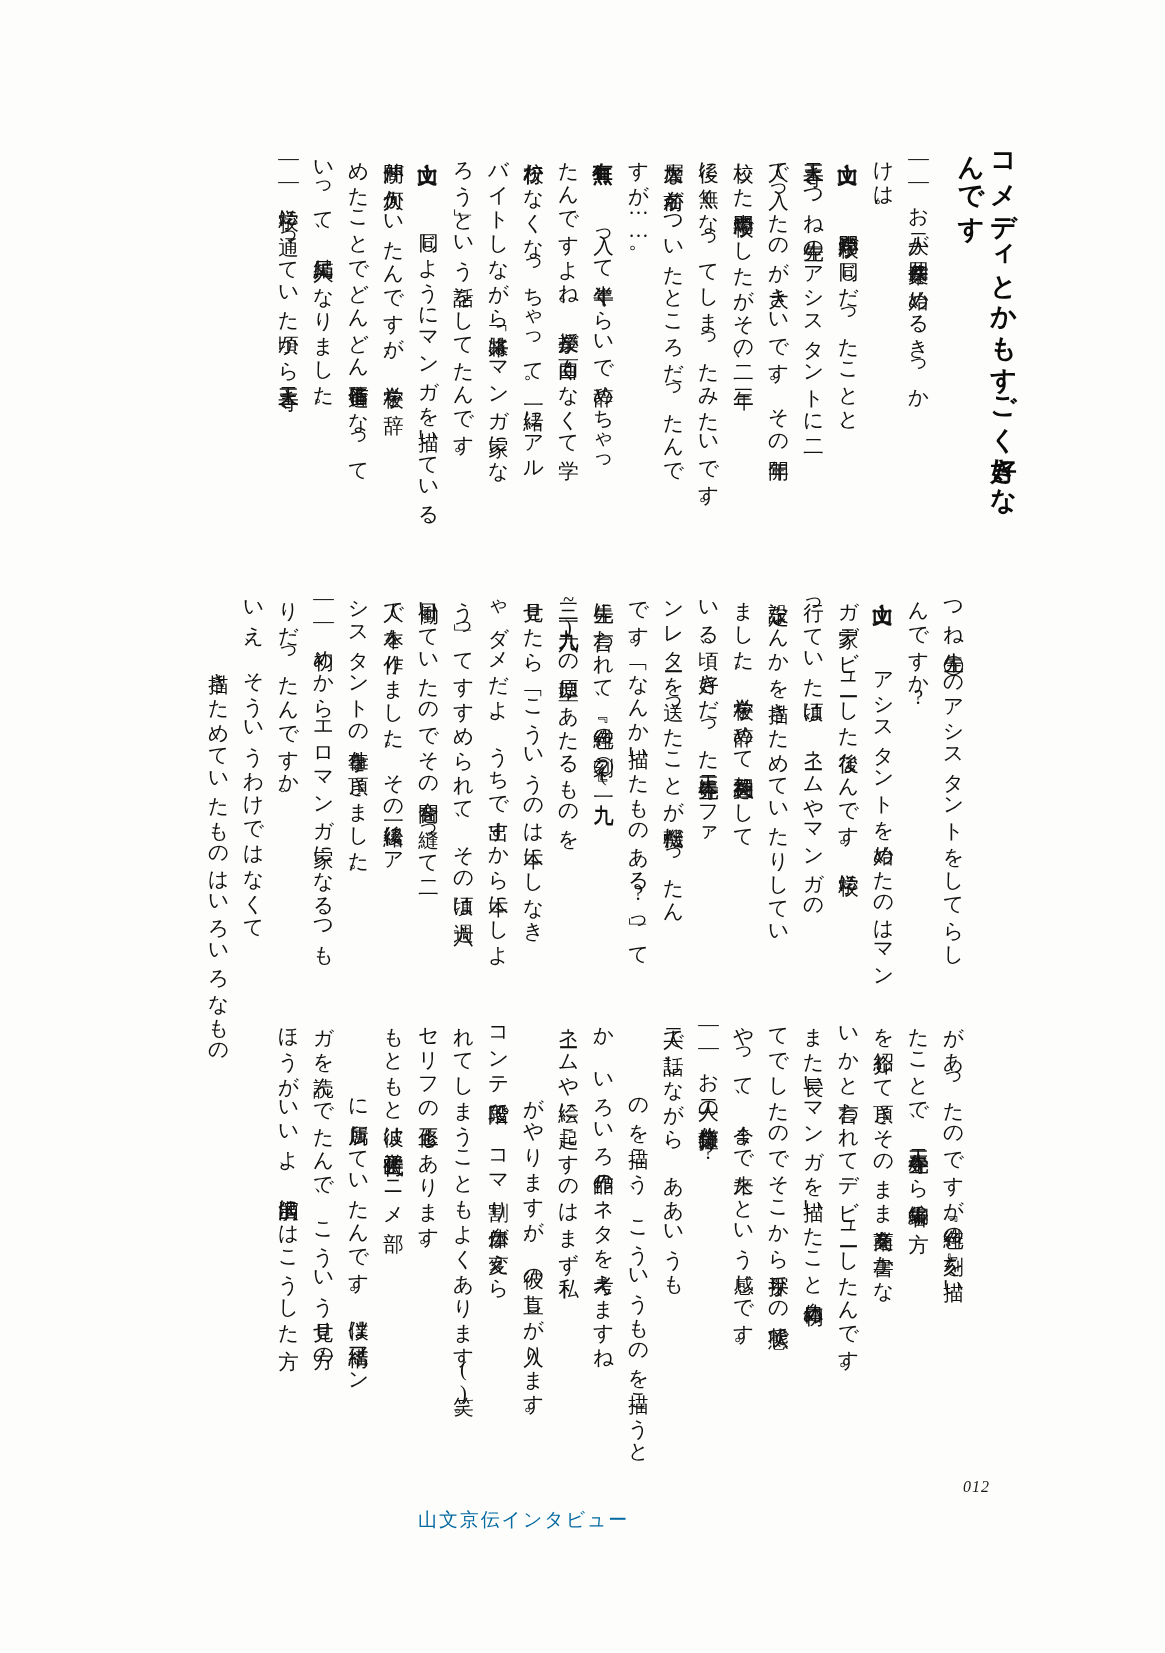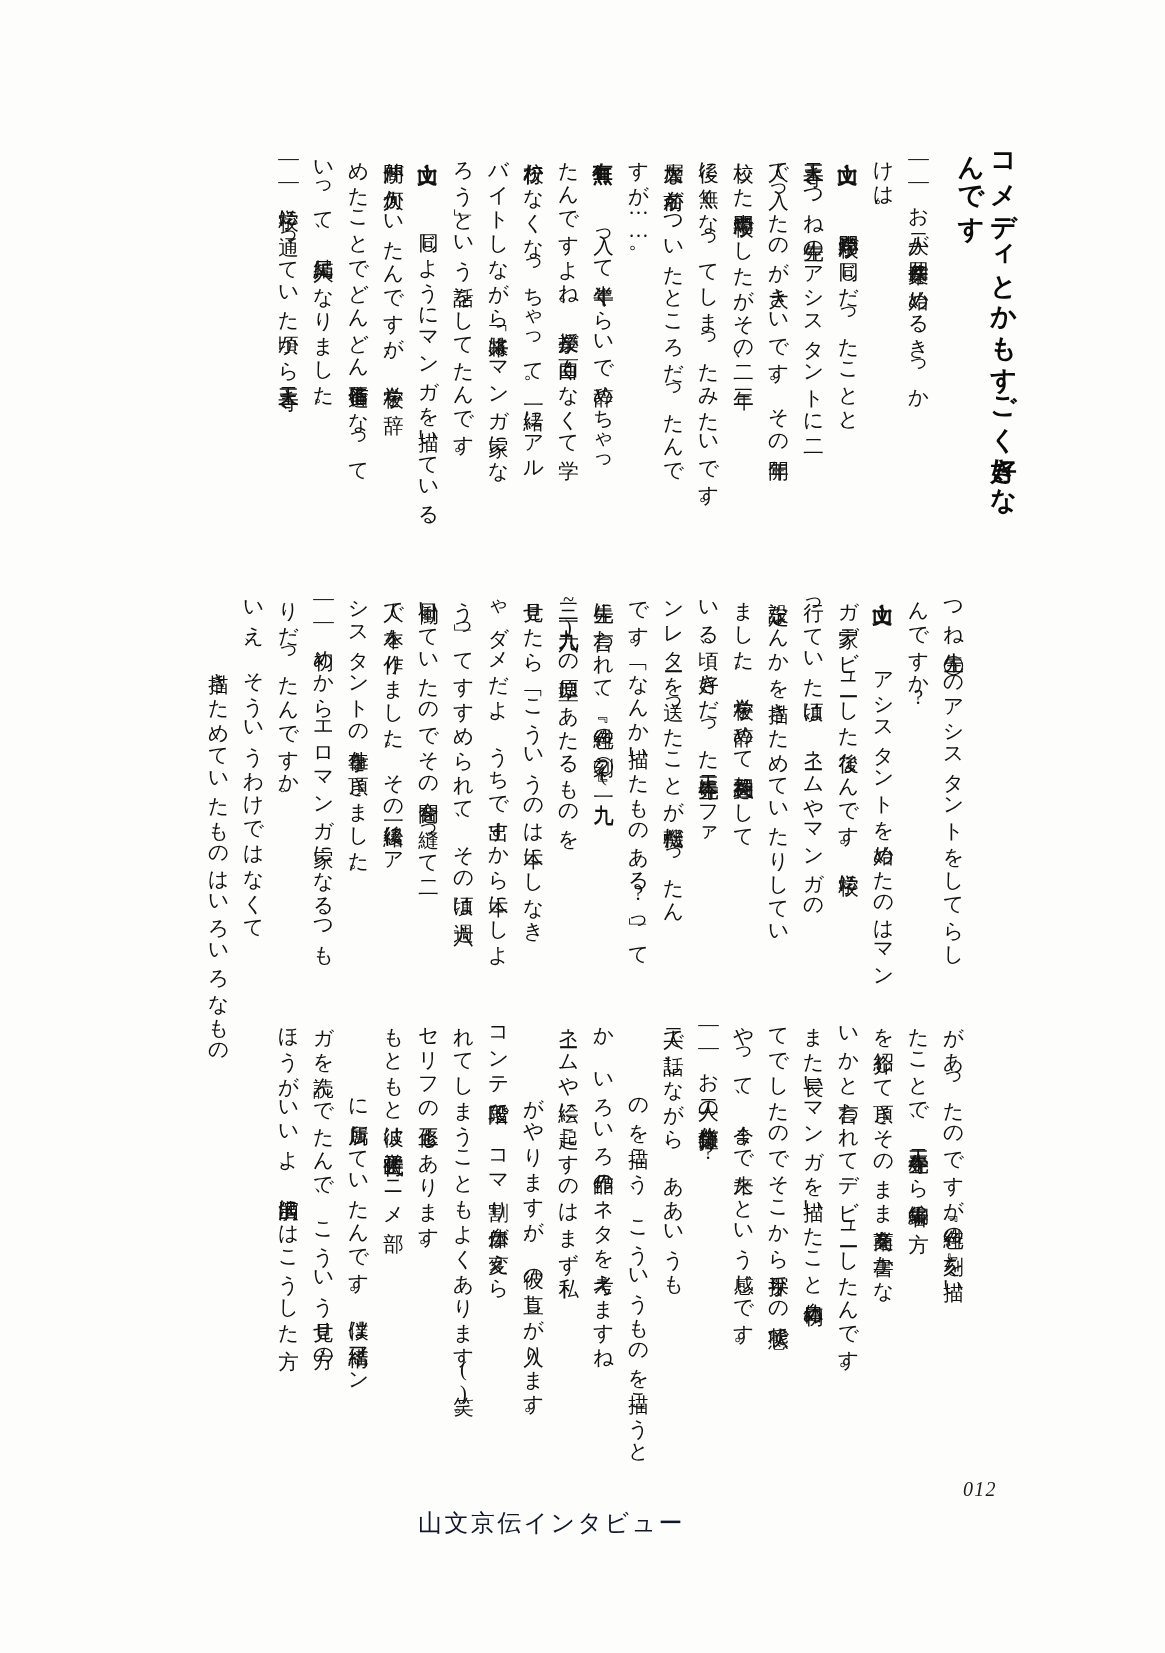--- a/index.html
+++ b/index.html
@@ -57,32 +57,32 @@
     font-weight: 700;
     letter-spacing: 0.02em;
   }
 
   
   #footer-title {
     position: absolute;
     left: 418px;
     top: 1507px;
     font-family: "Liberation Serif", "DejaVu Serif", serif;
-    font-size: 24px;
+    font-size: 19px;
     letter-spacing: 0.10em;
-    color: #0f172a;
+    color: #0369a1;
     white-space: nowrap;
   }
   #folio {
     position: absolute;
     left: 963px;
     top: 1478px;
     font-family: "Liberation Serif", "DejaVu Serif", serif;
     font-style: italic;
-    font-size: 20px;
+    font-size: 16px;
     letter-spacing: 0.06em;
     color: #1a1a1a;
   }
 </style>
 </head>
 <body>
 
 <div id="page">
 
   <div class="vheading" style="left:955px; top:137px; height:370px;">コメディとかもすごく好きなんです</div>

